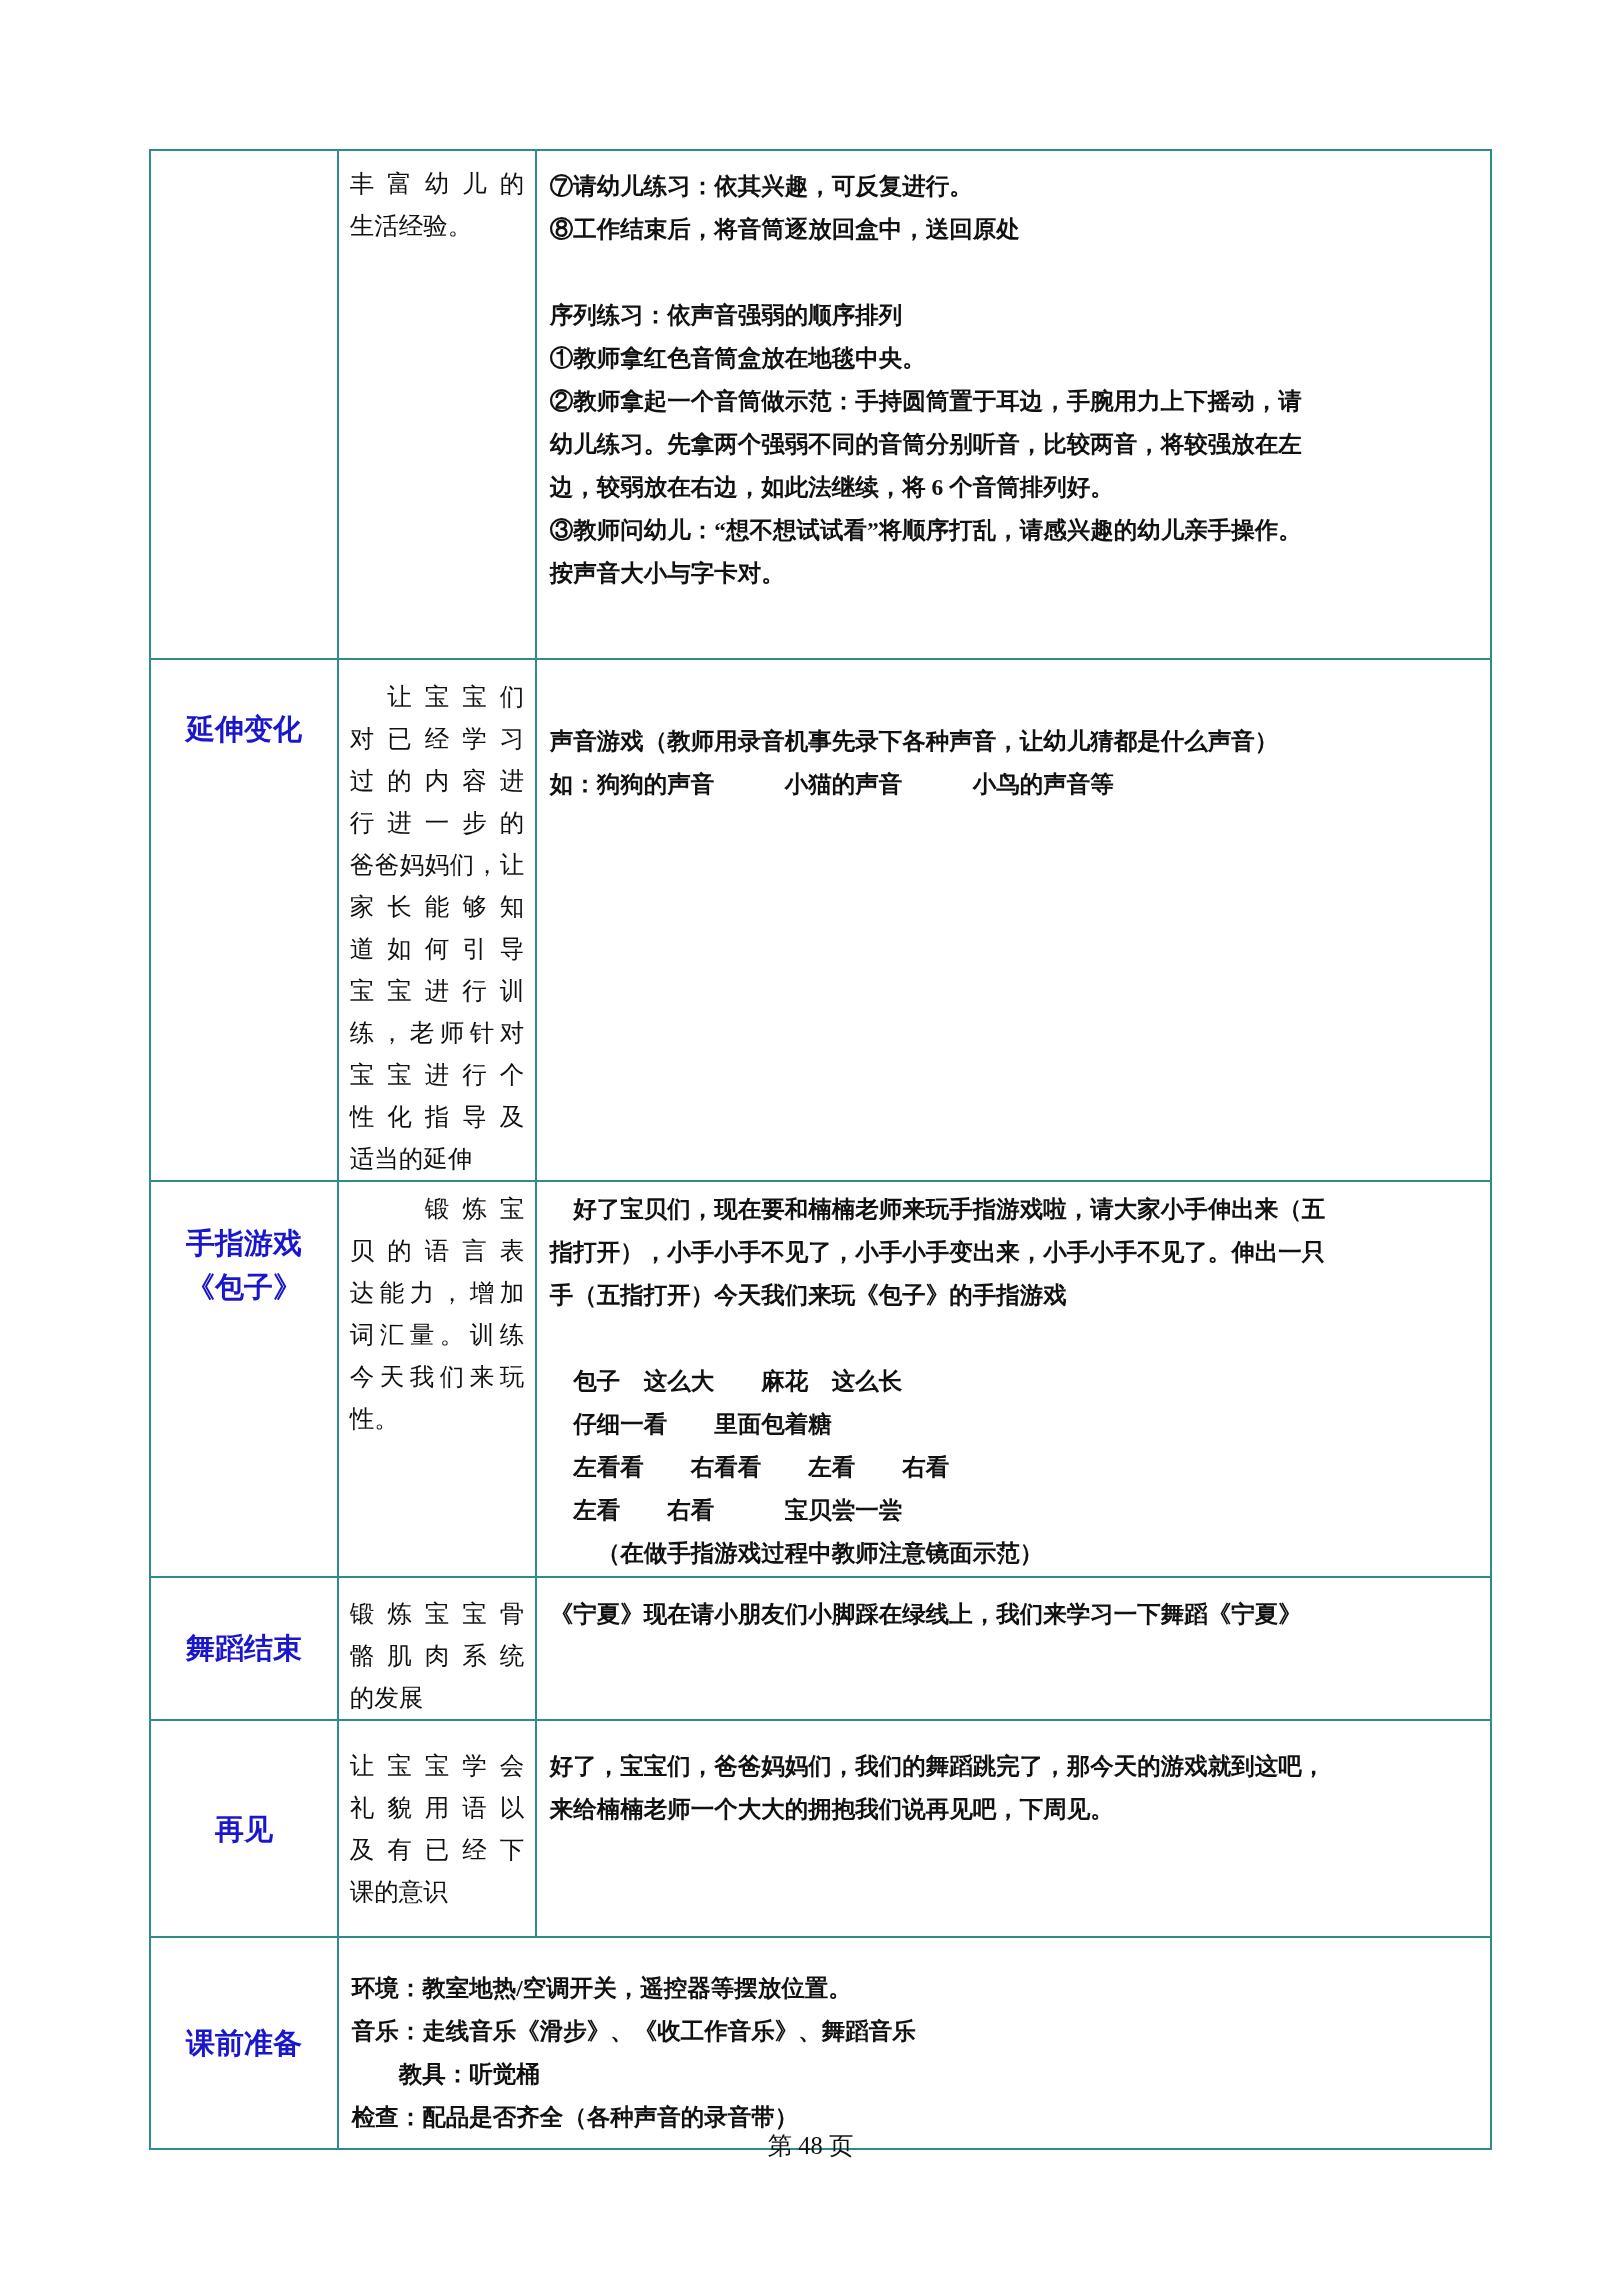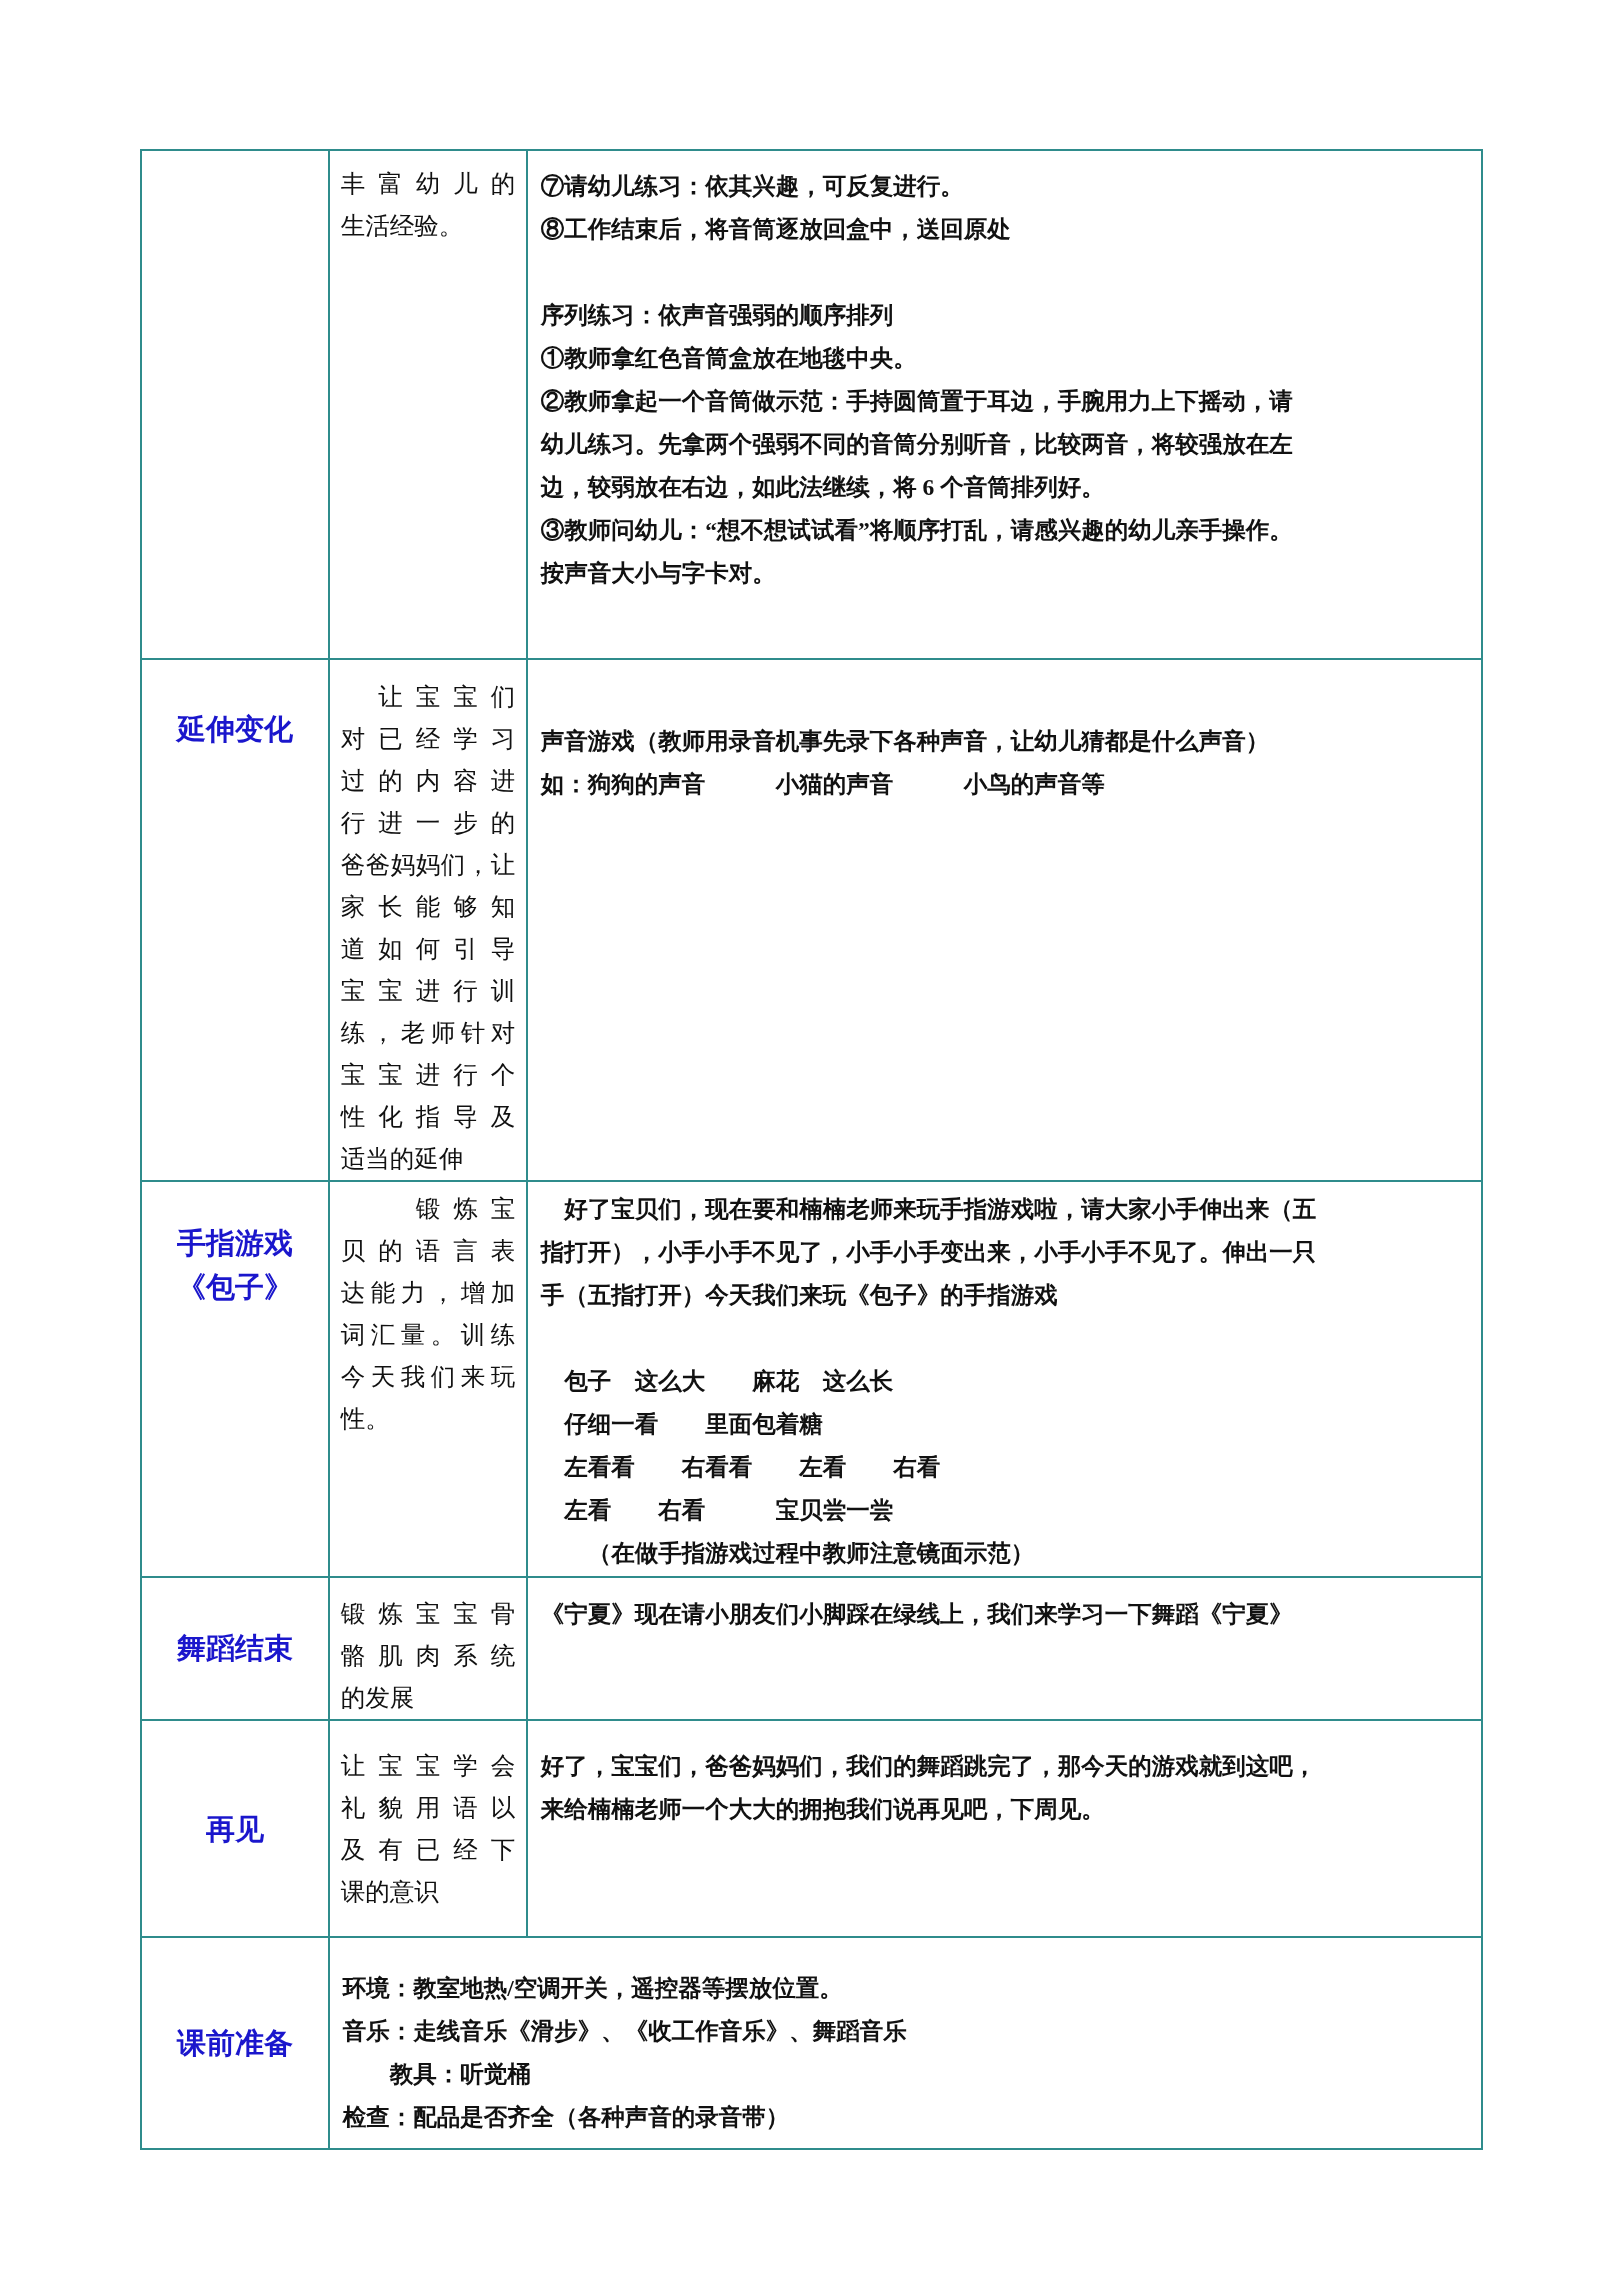--- a/index.html
+++ b/index.html
@@ -7,21 +7,21 @@
     position: relative;
     width: 1621px;
     height: 2293px;
     background: #ffffff;
     font-family: "Liberation Serif", "DejaVu Serif", serif;
     color: #111111;
     overflow: hidden;
   }
   table.lesson-table {
     position: absolute;
-    left: 140px;
+    left: 149px;
     top: 149px;
     width: 1341px;
     border-collapse: collapse;
     table-layout: fixed;
     border-radius: 14px;
   }
   table.lesson-table td {
     border: 2px solid #2f8c8c;
     vertical-align: top;
     overflow: hidden;
@@ -174,15 +174,16 @@
       <tr style="height:212px">
         <td class="lbl mid">课前准备</td>
         <td class="content pt20" colspan="2">环境：教室地热/空调开关，遥控器等摆放位置。
 音乐：走线音乐《滑步》、《收工作音乐》、舞蹈音乐
 　　教具：听觉桶
 检查：配品是否齐全（各种声音的录音带）</td>
       </tr>
     </tbody>
   </table>
 
+  <div class="footer">第 48 页</div>
 
 </div>
 
 
 </body></html>

